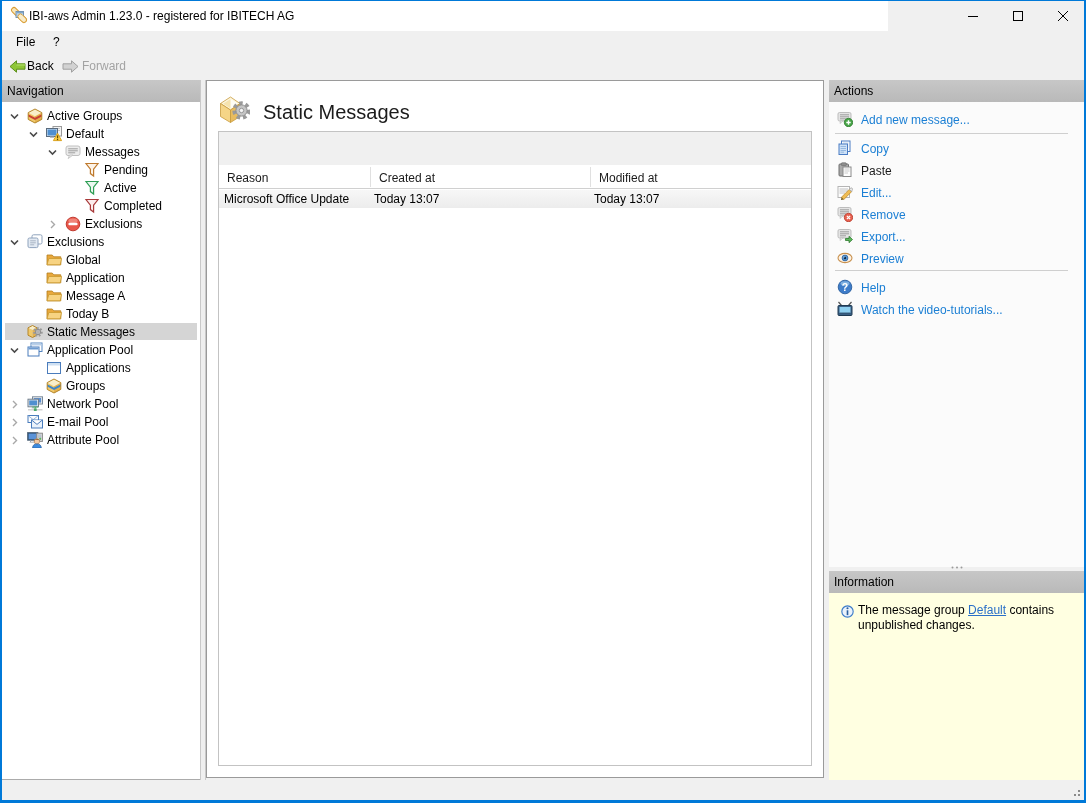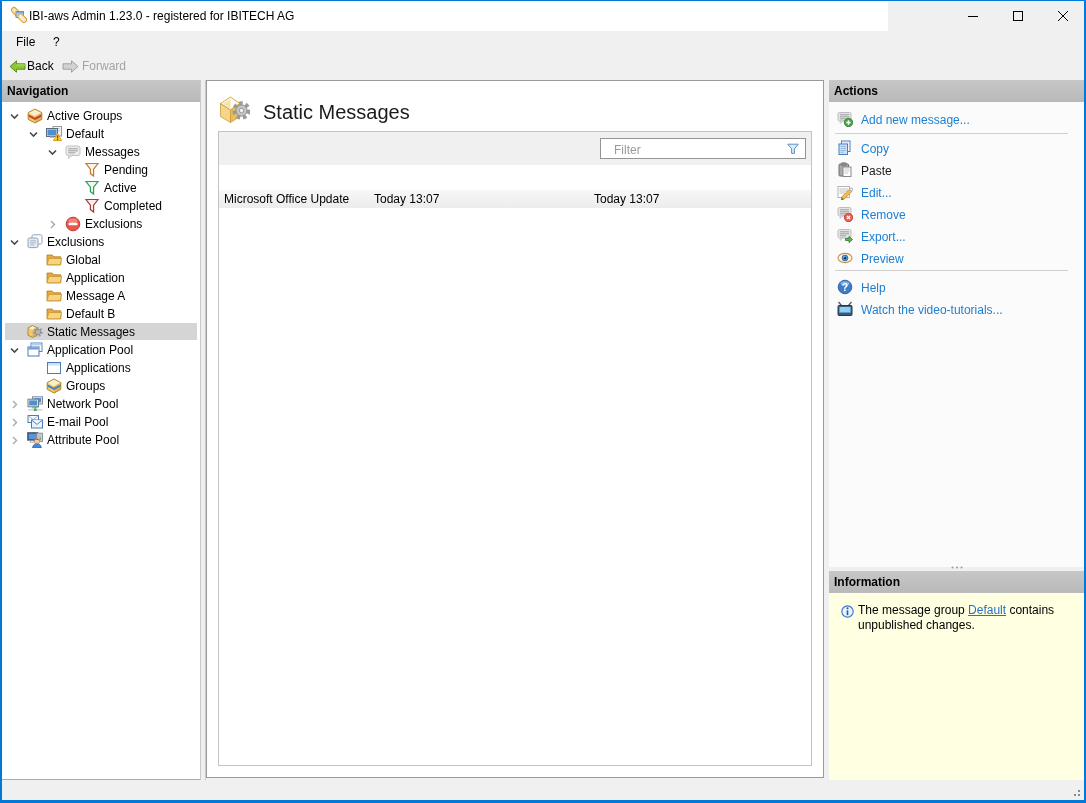--- a/index.html
+++ b/index.html
@@ -1,18 +1,18 @@
 <!DOCTYPE html>
 <html><head><meta charset="utf-8">
 <style>
 *{margin:0;padding:0;box-sizing:border-box}
 html,body{width:1086px;height:803px;overflow:hidden}
 body{position:relative;font-family:"Liberation Sans",sans-serif;font-size:12px;color:#000;background:#f0f0f0}
 .abs{position:absolute}
-.hdr{position:absolute;left:0;top:0;right:0;height:22px;line-height:22px;padding-left:5px;font-weight:bold;background:linear-gradient(#c7c7c7,#b9b9b9);color:#000}
+.hdr{position:absolute;left:0;top:0;right:0;height:22px;line-height:22px;padding-left:5px;font-weight:normal;background:linear-gradient(#c7c7c7,#b9b9b9);color:#000}
 svg{display:block}
 .lnk{color:#1b7fd4}
 .trow{position:absolute;height:18px;width:100%}
 .trow span.lbl{position:absolute;top:2px;white-space:nowrap}
 .trow svg{position:absolute}
 .aitem{position:absolute;height:18px}
 .aitem svg{position:absolute;left:0;top:0}
 .aitem span{position:absolute;left:24px;top:2px;white-space:nowrap}
 </style></head>
 <body>
@@ -161,21 +161,21 @@
           <path d="M1 3 H6.2 L7.8 4.8 H14.8 V12.8 H1 Z" fill="#e9a83c" stroke="#b27d1e" stroke-width="0.8"></path>
           <path d="M1 12.8 L2.8 6.5 H15.6 L14.2 12.8 Z" fill="#f7d382" stroke="#c9992e" stroke-width="0.8"></path>
         </svg>
     <span class="lbl" style="left:64px">Message A</span>
       </div>
    <div class="trow" style="top:203px">
     <svg style="left:44px;top:1px" width="16" height="16" viewBox="0 0 16 16">
           <path d="M1 3 H6.2 L7.8 4.8 H14.8 V12.8 H1 Z" fill="#e9a83c" stroke="#b27d1e" stroke-width="0.8"></path>
           <path d="M1 12.8 L2.8 6.5 H15.6 L14.2 12.8 Z" fill="#f7d382" stroke="#c9992e" stroke-width="0.8"></path>
         </svg>
-    <span class="lbl" style="left:64px">Default B</span>
+    <span class="lbl" style="left:64px">Today B</span>
       </div>
    <div class="trow" style="top:221px">
     <svg style="left:25px;top:1px" width="16" height="16" viewBox="0 0 16 16">
           <path d="M5.5 1.5 L10 3.8 L5.5 6.1 L1 3.8 Z" fill="#f9eec9"></path>
           <path d="M1 3.8 L5.5 6.1 V13.5 L1 11.2 Z" fill="#f0c96a"></path>
           <path d="M10 3.8 L5.5 6.1 V13.5 L10 11.2 Z" fill="#e3b14f"></path>
           <path d="M5.5 1.5 L10 3.8 V11.2 L5.5 13.5 L1 11.2 V3.8 Z" fill="none" stroke="#b5862a"></path>
           <circle cx="11" cy="8" r="3.7" fill="none" stroke="#9a9a9a" stroke-width="2.2" stroke-dasharray="1.7 1.5"></circle>
           <circle cx="11" cy="8" r="2.7" fill="#c5c5c5" stroke="#8e8e8e"></circle>
           <circle cx="11" cy="8" r="1.1" fill="#f5f5f5" stroke="#8e8e8e" stroke-width="0.8"></circle>
@@ -268,27 +268,28 @@
     <path d="M2.5 9.5 L12.5 16 V28.5 L2.5 22.5 Z" fill="#f5d587" stroke="#c89b3e" stroke-width="0.8"></path>
     <path d="M22 9.5 L12.5 16 V28.5 L22 22.5 Z" fill="#e9bc5e" stroke="#c89b3e" stroke-width="0.8"></path>
     <circle cx="23.5" cy="16.5" r="7.2" fill="none" stroke="#9a9a9a" stroke-width="4" stroke-dasharray="3.4 2.9"></circle>
     <circle cx="23.5" cy="16.5" r="5.6" fill="#c5c5c5" stroke="#8e8e8e" stroke-width="1"></circle>
     <circle cx="23.5" cy="16.5" r="2.2" fill="#f5f5f5" stroke="#8e8e8e" stroke-width="0.9"></circle>
   </svg>
   <div class="abs" style="left:56px;top:19px;font-size:20px;line-height:24px;color:#1b1b1b">Static Messages</div>
 
   <div class="abs" style="left:11px;top:50px;width:594px;height:635px;border:1px solid #c3c3c3;background:#fff">
     <div class="abs" style="left:0;top:0;width:592px;height:33px;background:#f0f0f0"></div>
-    <div class="abs" style="left:381px;top:6px;width:206px;height:21px;background:#fff;border:1px solid #949494">
-      <span class="abs" style="left:13px;top:4px;color:#9a9a9a">Filter</span>
-      <svg style="position:absolute;right:5px;top:3px" width="14" height="14" viewBox="0 0 16 16">
-          <path d="M2 2.5 H14 L9.6 7.8 V13 L6.4 13 V7.8 Z" fill="#dcebf8" stroke="#5a8fc0" stroke-width="1.1"></path>
-        </svg>
-    </div>
-
+
+    <div class="abs" style="left:0;top:33px;width:592px;height:24px;background:#fff;border-bottom:1px solid #d0d0d0">
+      <span class="abs" style="left:8px;top:6px;color:#1a1a1a">Reason</span>
+      <span class="abs" style="left:160px;top:6px;color:#1a1a1a">Created at</span>
+      <span class="abs" style="left:380px;top:6px;color:#1a1a1a">Modified at</span>
+      <div class="abs" style="left:151px;top:2px;width:1px;height:20px;background:#e0e0e0"></div>
+      <div class="abs" style="left:371px;top:2px;width:1px;height:20px;background:#e0e0e0"></div>
+    </div>
 
     <div class="abs" style="left:0;top:58px;width:592px;height:18px;background:linear-gradient(#f7f7f7,#ececec)">
       <span class="abs" style="left:5px;top:2px">Microsoft Office Update</span>
       <span class="abs" style="left:155px;top:2px">Today 13:07</span>
       <span class="abs" style="left:375px;top:2px">Today 13:07</span>
     </div>
   </div>
 </div>
 
 <div class="abs" id="actions" style="left:829px;top:80px;width:255px;height:487px;background:#fbfbfb">

